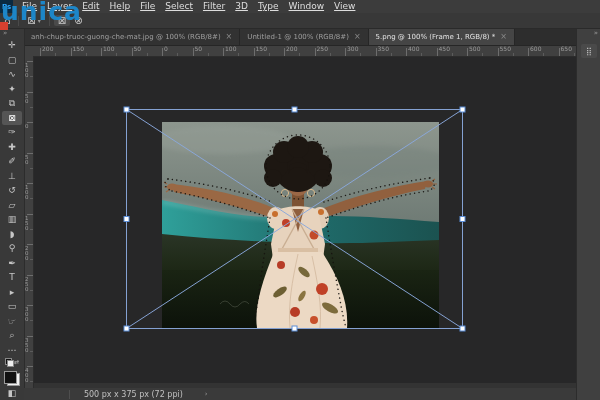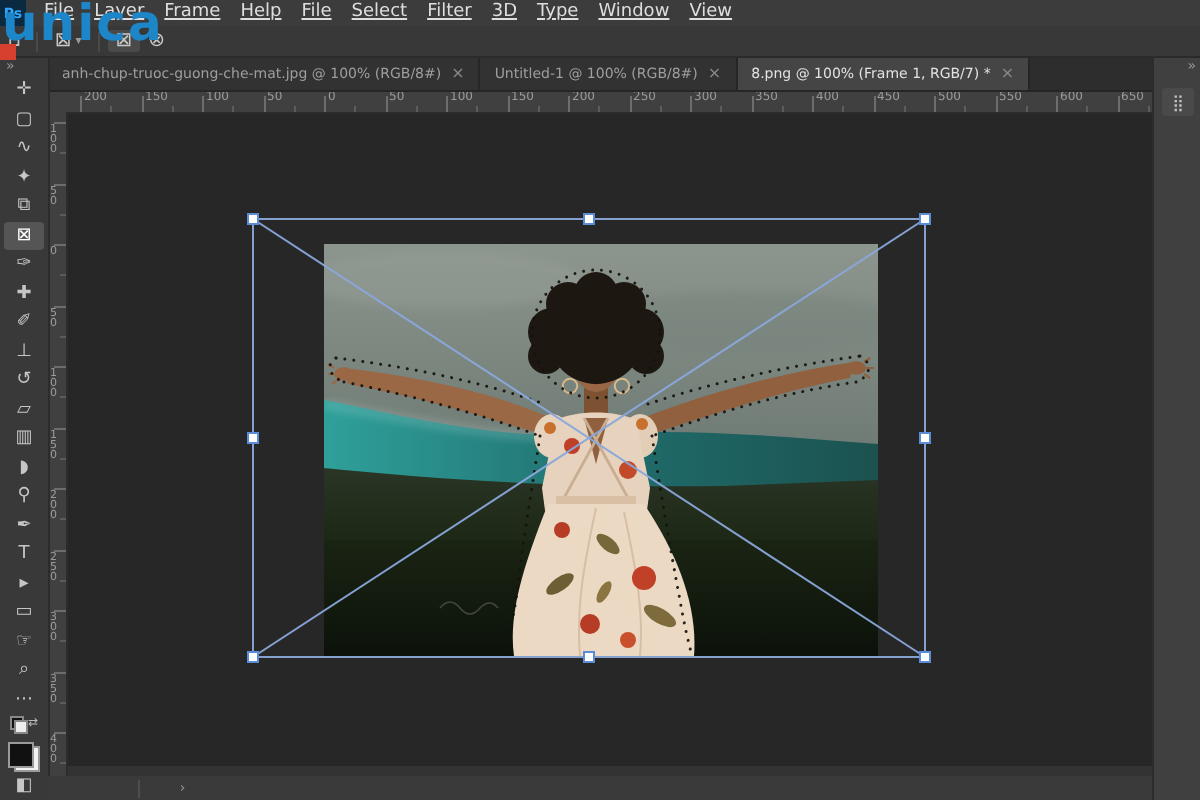--- a/index.html
+++ b/index.html
@@ -198,21 +198,21 @@
       <rect x="292" y="326" width="5" height="5"></rect>
       <rect x="460" y="326" width="5" height="5"></rect>
     </g>
   </svg>
 
   <div id="menubar">
     <div id="ps-logo">Ps</div>
     <div id="menu-items" style="display: flex;">
         <span class="menu-item">File</span>
         <span class="menu-item">Layer</span>
-        <span class="menu-item">Frame</span>
+        <span class="menu-item">Edit</span>
         <span class="menu-item">Help</span>
         <span class="menu-item">File</span>
         <span class="menu-item">Select</span>
         <span class="menu-item">Filter</span>
         <span class="menu-item">3D</span>
         <span class="menu-item">Type</span>
         <span class="menu-item">Window</span>
         <span class="menu-item">View</span>
       </div>
   </div>
@@ -232,21 +232,21 @@
   <div id="tabbar">
       <div class="tab">
         <span>anh-chup-truoc-guong-che-mat.jpg @ 100% (RGB/8#)</span>
         <span class="tab-close">×</span>
       </div>
       <div class="tab">
         <span>Untitled-1 @ 100% (RGB/8#)</span>
         <span class="tab-close">×</span>
       </div>
       <div class="tab active">
-        <span>8.png @ 100% (Frame 1, RGB/7) *</span>
+        <span>5.png @ 100% (Frame 1, RGB/8) *</span>
         <span class="tab-close">×</span>
       </div>
     </div>
 
   <div id="toolbar">
     <div id="toolbar-collapse">»</div>
     <div id="tools">
         <div class="tool">✛</div>
         <div class="tool">▢</div>
         <div class="tool">∿</div>
@@ -395,19 +395,20 @@
   <div id="scrolltrack"></div>
 
   <div id="dock">
     <div id="dock-collapse">»</div>
     <div id="dock-panel">⣿</div>
   </div>
 
   <div id="statusbar">
     <span id="status-zoom">100%</span>
     <span class="status-sep"></span>
+    <span id="status-doc">500 px x 375 px (72 ppi)</span>
     <span id="status-arrow">›</span>
   </div>
 
   <div id="wm-red" style="background: rgb(214, 64, 47);"></div>
   <div id="watermark" style="color: rgb(29, 134, 200);">unica</div>
 
 </div>
 
 </body></html>

